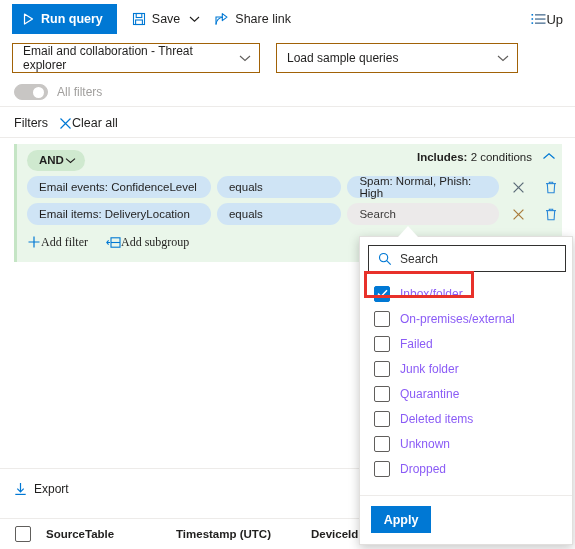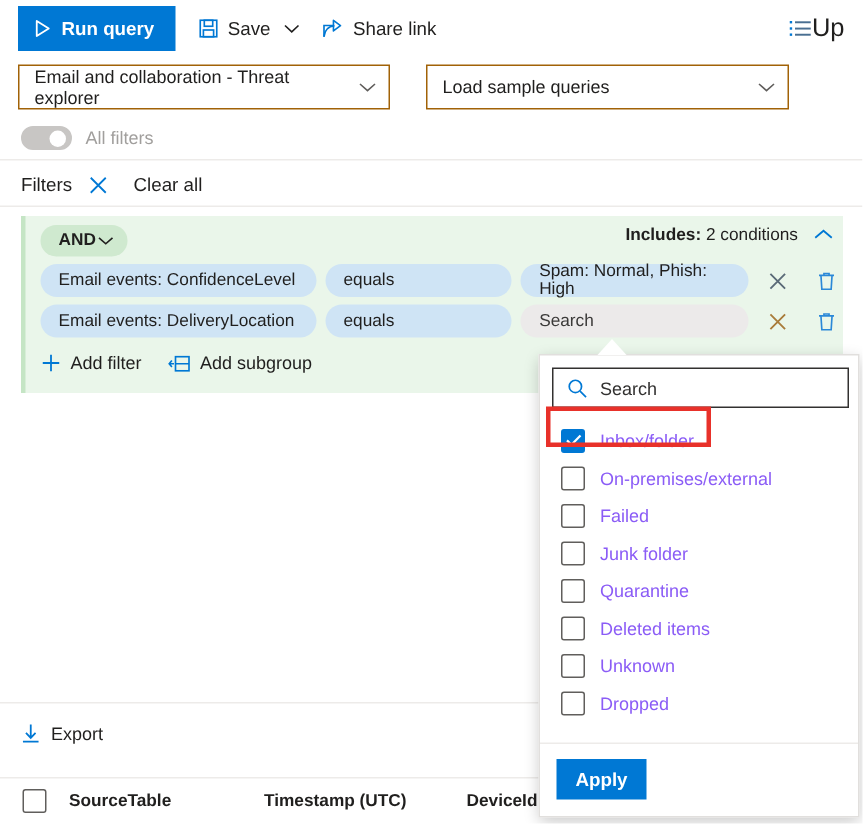--- a/index.html
+++ b/index.html
@@ -39,35 +39,35 @@
     display: flex; align-items: center; gap: 6px;
     height: 30px; padding: 0 7px; cursor: pointer;
     font-size: 12.5px; color: #201f1e;
   }
   .cmd-item.first { margin-left: 8px; }
   .icon { display: inline-flex; align-items: center; justify-content: center; }
   .upsell {
     position: absolute; right: 6px; top: 4px;
     display: flex; align-items: center; gap: 0;
     height: 30px; padding: 0 6px; cursor: pointer;
-    font-size: 17px;
+    font-size: 13px;
   }
 
   
   .selectors {
     position: absolute; left: 0; top: 42px; width: 575px; height: 32px;
     display: flex; align-items: center;
   }
   .sel-box {
     height: 30px; border: 1px solid #a16207; background: #fff;
     display: flex; align-items: center; justify-content: space-between;
     padding: 0 8px 0 10px; cursor: pointer; font-size: 12px; color: #201f1e;
   }
   .sel-scope { margin-left: 12px; width: 248px; }
-  .sel-samples { margin-left: 24px; width: 242px; }
+  .sel-samples { margin-left: 16px; width: 242px; }
 
   
   .allfilters-row {
     position: absolute; left: 0; top: 78px; width: 575px; height: 28px;
     display: flex; align-items: center; padding-left: 14px; gap: 9px;
   }
   .toggle {
     width: 34px; height: 16px; border-radius: 8px;
     background: #c8c6c4; border: 1px solid #c8c6c4;
     position: relative; cursor: pointer; flex: 0 0 auto;
@@ -81,21 +81,21 @@
   .hr {
     position: absolute; left: 0; width: 575px; height: 1px; background: #edebe9;
   }
 
   
   .filters-head {
     position: absolute; left: 0; top: 110px; width: 575px; height: 26px;
     display: flex; align-items: center; padding-left: 14px; gap: 7px;
   }
   .filters-label { font-size: 12.5px; color: #201f1e; }
-  .clearall { display: flex; align-items: center; gap: 17px; cursor: pointer;
+  .clearall { display: flex; align-items: center; gap: 0; cursor: pointer;
               font-size: 12.5px; color: #201f1e; margin-left: 4px; }
 
   
   .group {
     position: absolute; left: 14px; top: 144px; width: 548px; height: 118px;
     background: #eaf6ea; border-left: 3px solid #c5e5c5;
   }
   .group-head {
     position: relative; height: 32px; display: flex; align-items: center;
     padding-left: 10px;
@@ -134,22 +134,22 @@
   }
   .trash-btn {
     width: 22px; height: 22px; display: flex; align-items: center;
     justify-content: center; cursor: pointer; margin-left: 2px;
   }
   .addrow {
     display: flex; align-items: center; margin-left: 10px; gap: 18px;
     height: 24px; margin-top: 2px;
   }
   .add-link {
-    display: flex; align-items: center; gap: 6px; cursor: pointer;
-    font-size: 12px; color: #201f1e;
+    display: flex; align-items: center; gap: 0; cursor: pointer;
+    font-size: 12px; color: #201f1e; font-family: Liberation Serif, serif;
   }
 
   
   .tabs {
     position: absolute; left: 0; top: 424px; width: 360px; height: 34px;
     display: flex; align-items: center; padding-left: 14px; gap: 20px;
   }
   .tab { height: 33px; display: flex; align-items: center; cursor: pointer;
          font-size: 13px; color: #323130; position: relative; }
   .tab.active { font-weight: bold; }
@@ -363,21 +363,21 @@
             <path d="M1 2.6 L11 2.6" stroke="#2b88d8" stroke-width="1.1"></path>
             <path d="M4.3 2.6 L4.3 1.3 L7.7 1.3 L7.7 2.6" fill="none" stroke="#2b88d8" stroke-width="1.1"></path>
             <path d="M2.3 2.6 L2.9 11.8 L9.1 11.8 L9.7 2.6" fill="none" stroke="#2b88d8" stroke-width="1.1"></path>
           </svg>
         </span>
       </div>
     </div>
 
     <div class="cond-row">
       <div class="pill field">
-        <span>Email events: DeliveryLocation</span>
+        <span>Email items: DeliveryLocation</span>
       </div>
       <div class="pill op">
         <span>equals</span>
       </div>
       <div class="pill value active">
         <span>Search</span>
       </div>
       <div class="x-btn">
         <span class="icon">
           <svg width="13" height="13" viewBox="0 0 13 13">

